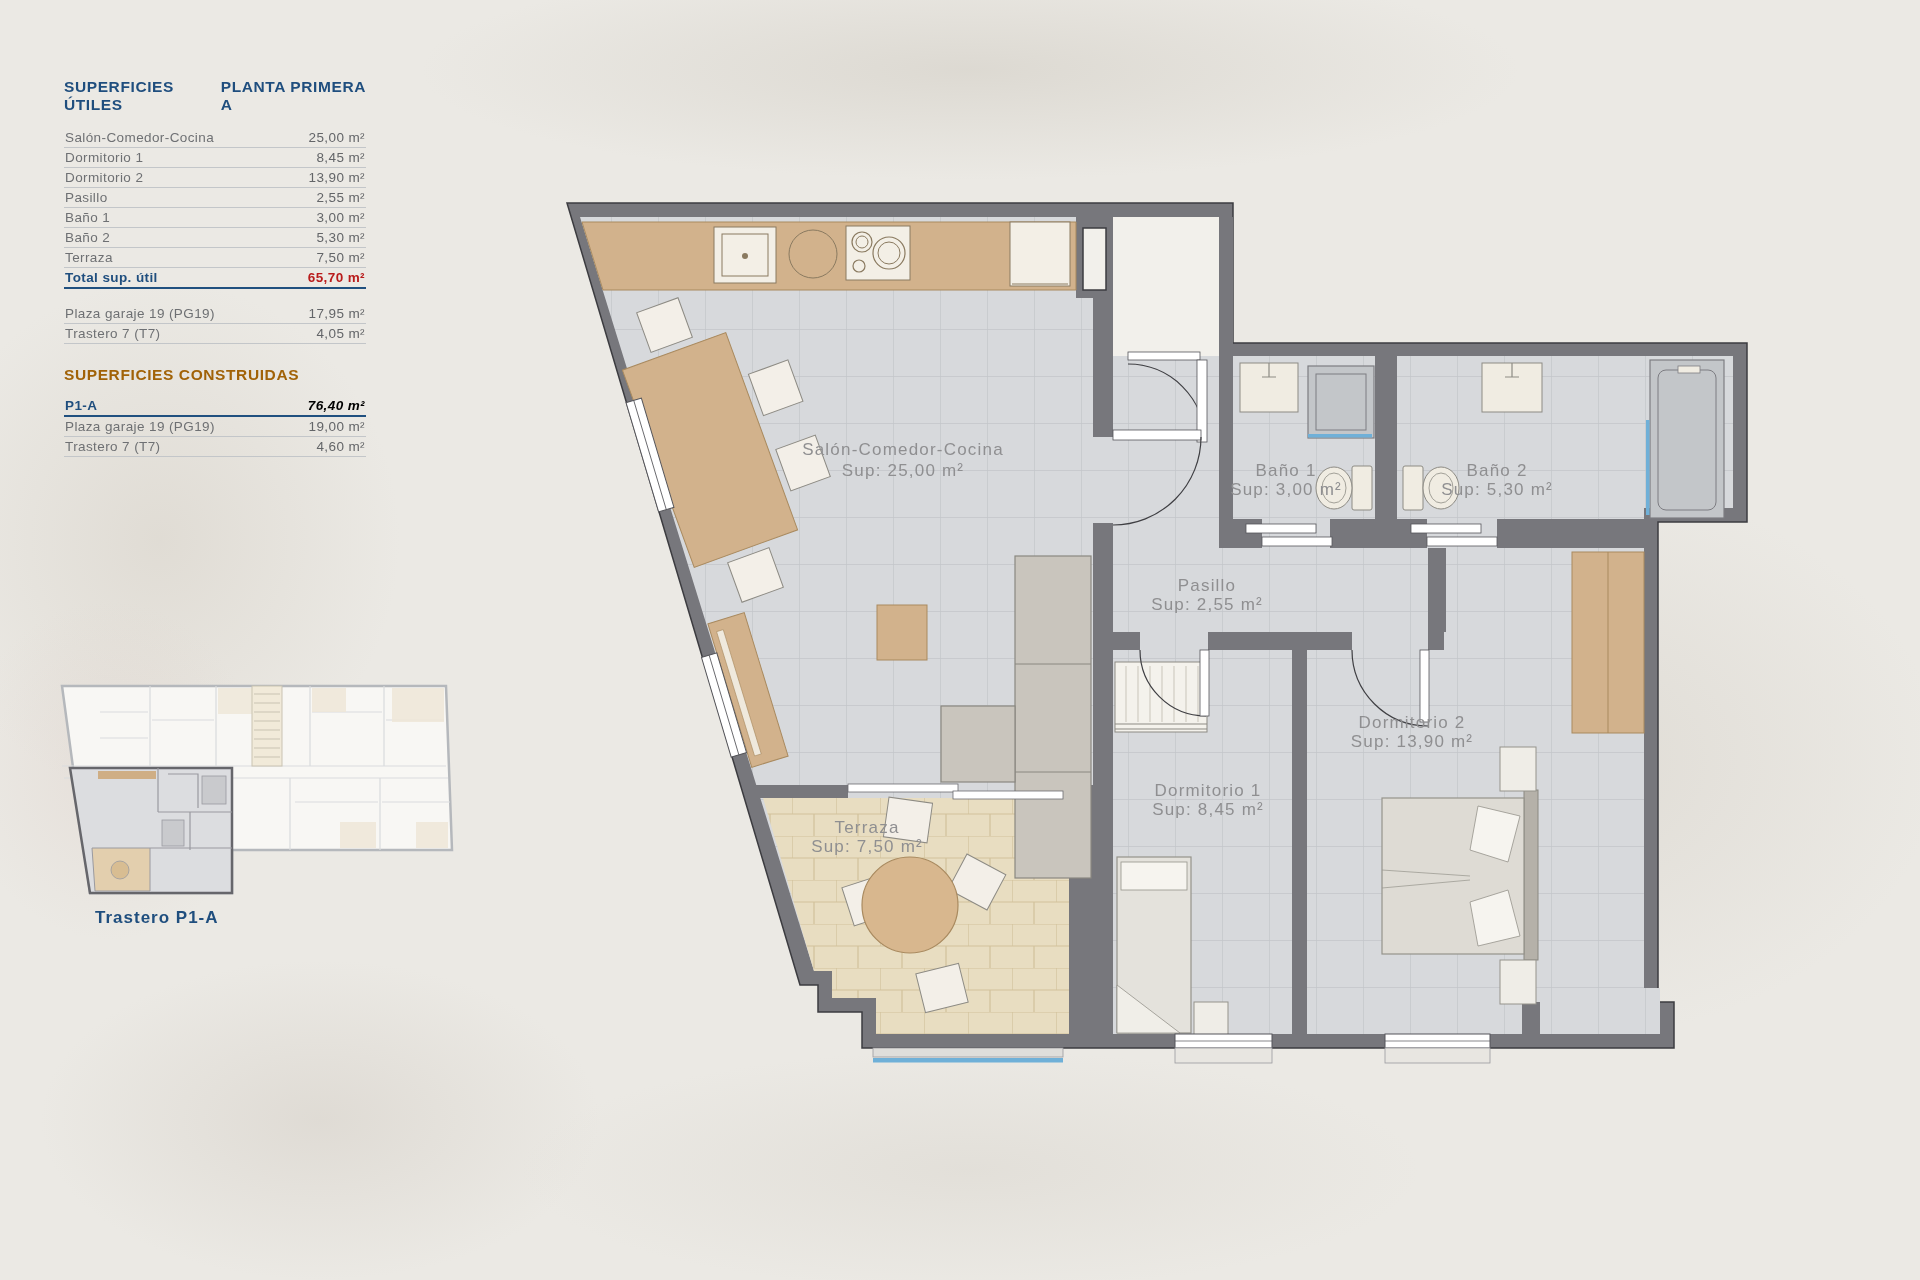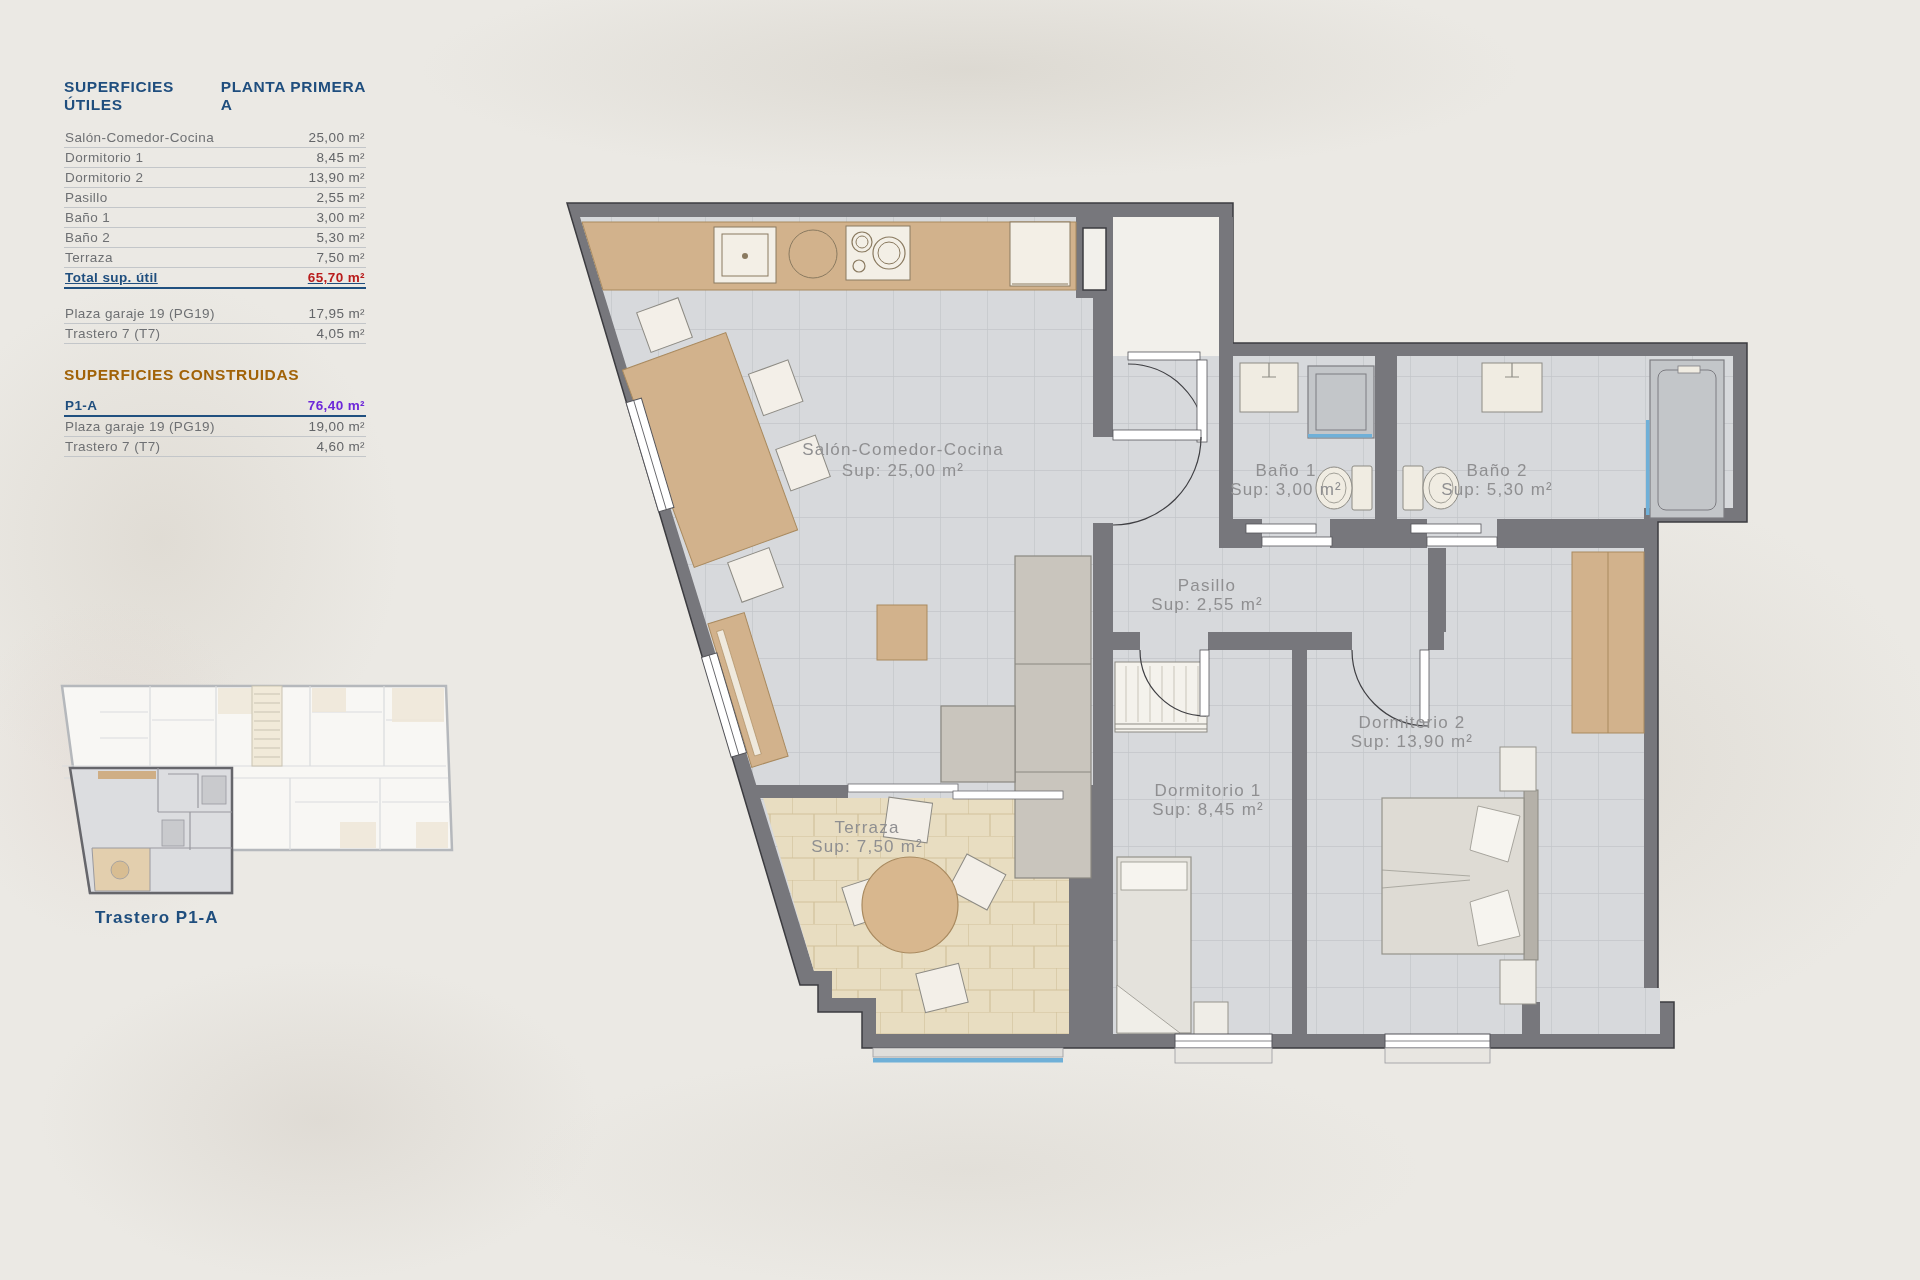--- a/index.html
+++ b/index.html
@@ -10,24 +10,24 @@
   }
   .blob{position:absolute;pointer-events:none;}
   
   .panel{position:absolute;left:64px;top:78px;width:302px;}
   .panel-head{display:flex;justify-content:space-between;margin-bottom:14px;}
   .panel-title{color:#1f4e7e;font-size:15.5px;font-weight:bold;letter-spacing:0.6px;}
   .trow{display:flex;justify-content:space-between;align-items:flex-end;
         padding:3px 1px 2px 1px;border-bottom:1px solid #c3c6c9;
         font-size:13.5px;color:#6e7073;letter-spacing:0.4px;line-height:14px;}
   .trow .tvalue{color:#636568;}
-  .trow.total{color:#1f4e7e;font-weight:bold;border-bottom:2px solid #20507f;text-decoration:underline;}
+  .trow.total{color:#1f4e7e;font-weight:bold;border-bottom:2px solid #20507f;}
   .trow.total .tvalue{color:#b91c1c;}
   .trow.hl{color:#1f4e7e;font-weight:bold;border-bottom:2px solid #20507f;align-items:center;}
-  .trow.hl .tvalue{color:#6d28d9;}
+  .trow.hl .tvalue{color:#000000;font-style:italic;}
   .gap{height:15px;}
   .section-title{color:#a16207;font-size:15.5px;font-weight:bold;letter-spacing:0.6px;
                  margin:22px 0 12px 0;}
   
   .mini-caption{position:absolute;left:95px;top:908px;color:#1f4e7e;
                 font-size:17px;font-weight:bold;letter-spacing:1px;}
   svg{position:absolute;left:0;top:0;}
   .room-label{fill:#8f8f91;font-size:17px;letter-spacing:1.2px;}
 </style>
 </head>

